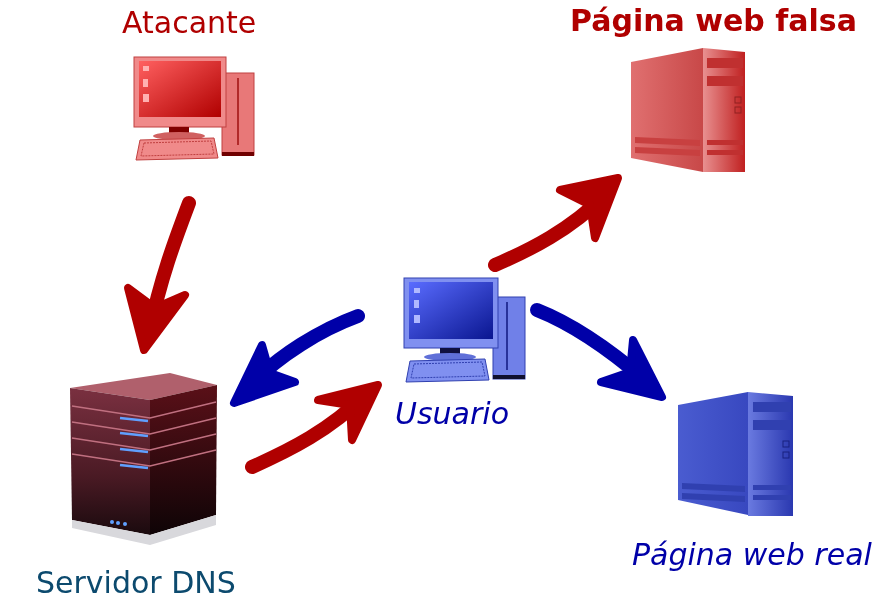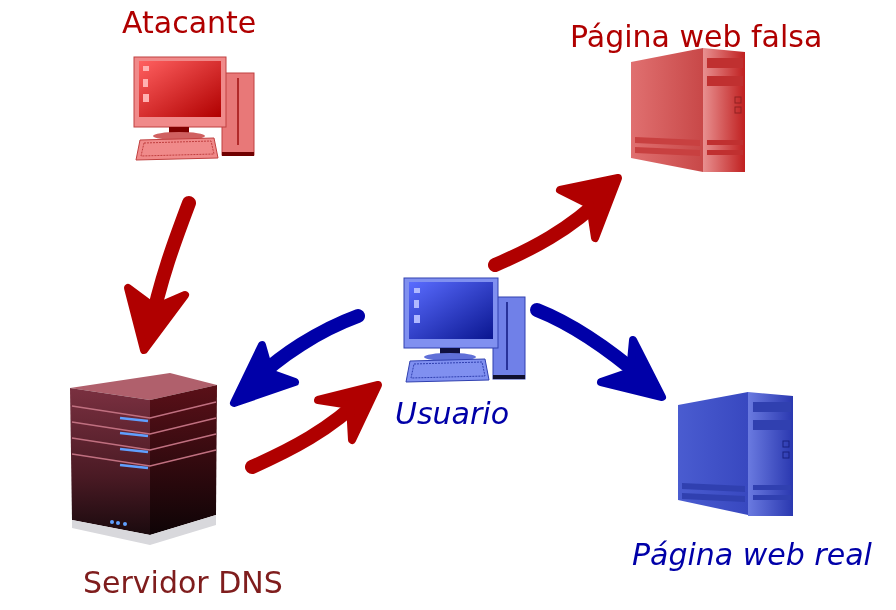--- a/index.html
+++ b/index.html
@@ -1,28 +1,28 @@
 <!DOCTYPE html>
 <html><head>
 <meta charset="utf-8">
 <style>
   html, body { margin: 0; padding: 0; background: #ffffff; }
   body { width: 896px; height: 610px; position: relative; overflow: hidden;
          font-family: "DejaVu Sans", sans-serif; }
   .label { position: absolute; font-size: 30px; white-space: nowrap; line-height: 1; }
   .red { color: #b00000; }
   .blue { color: #0000a8; }
-  .black { color: #7f1d1d; margin-left: 47px; }
+  .black { color: #0c4a6e; }
   svg { position: absolute; left: 0; top: 0; overflow: visible; }
 </style>
 </head>
 <body>
 
 <div class="label red" style="left:122px; top:8px;">Atacante</div>
-<div class="label red" style="left:570px; top:22px;">Página web falsa</div>
+<div class="label red" style="left:570px; top:6px;font-weight:bold;">Página web falsa</div>
 <div class="label blue" style="left:395px; top:399px;font-style:italic;">Usuario</div>
 <div class="label black" style="left:36px; top:568px;">Servidor DNS</div>
 <div class="label blue" style="left:632px; top:540px;font-style:italic;">Página web real</div>
 
 <svg width="896" height="610" viewBox="0 0 896 610">
   <defs>
     <linearGradient id="redScreen" x1="0" y1="0" x2="1" y2="1">
       <stop offset="0" stop-color="#ff6060"></stop>
         <stop offset="1" stop-color="#b00000"></stop>
     </linearGradient>

